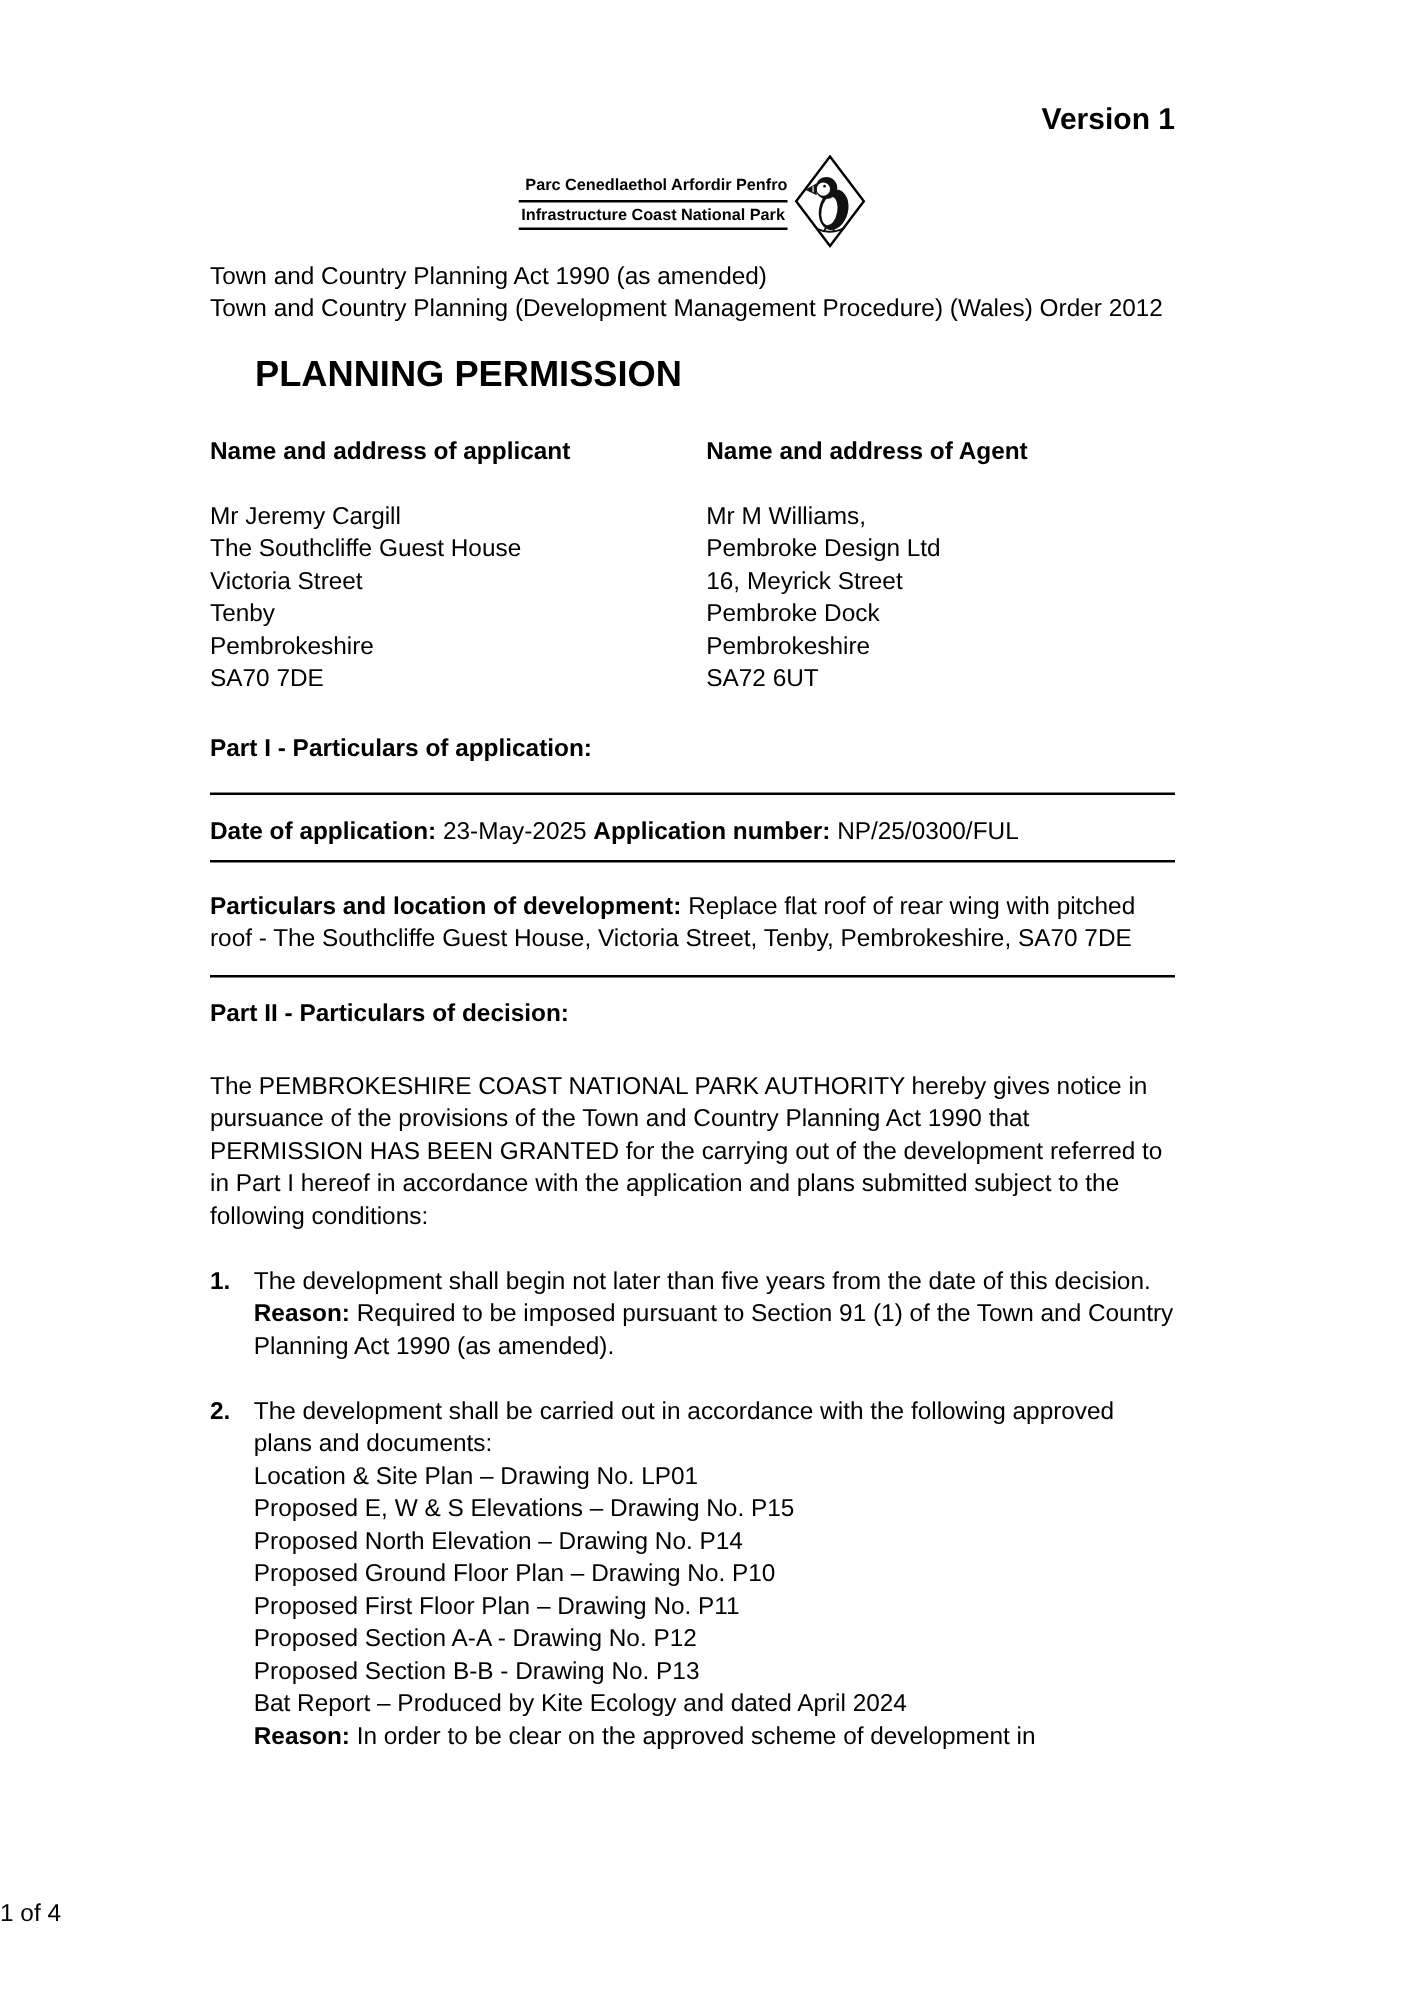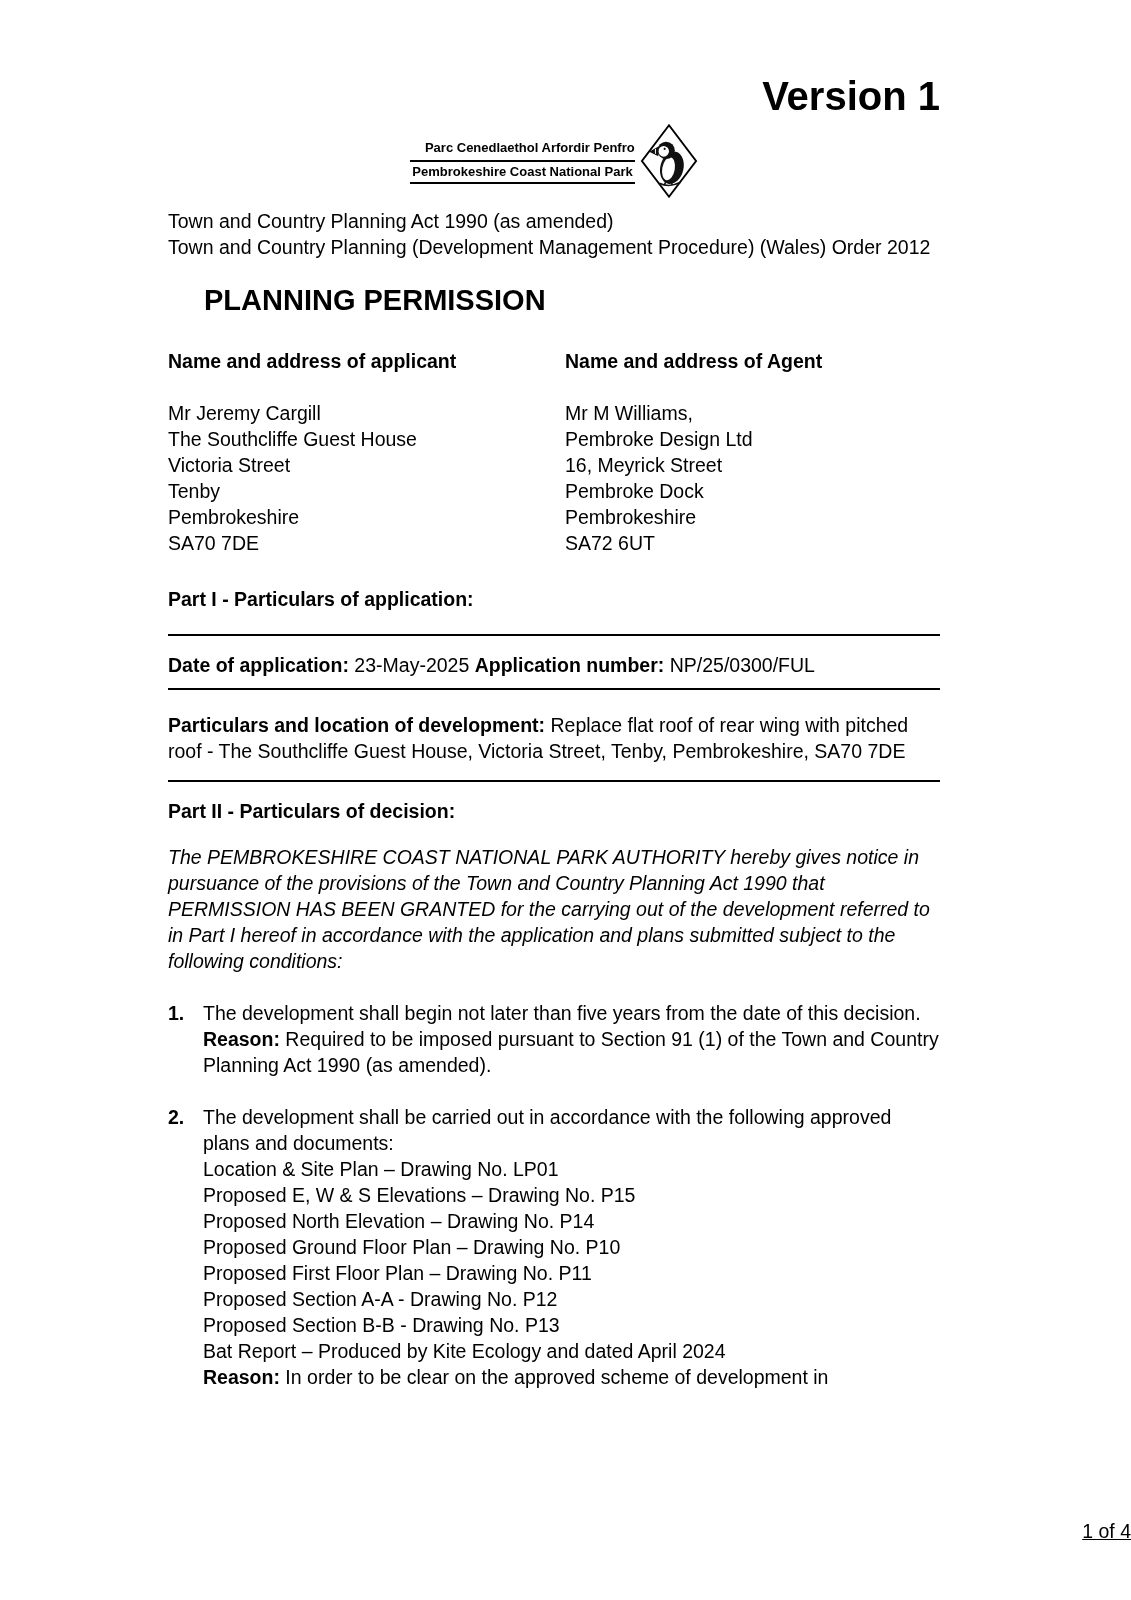--- a/index.html
+++ b/index.html
@@ -14,21 +14,21 @@
     padding: 80px 191px 0 168px;
     font-size: 19.5px;
     line-height: 26px;
     overflow: hidden;
   }
 
   .b { font-weight: bold; }
 
   .version {
     text-align: right;
-    font-size: 40px;
+    font-size: 24px;
     line-height: 32px;
     font-weight: bold;
   }
 
   .logo-row {
     display: flex;
     justify-content: center;
     align-items: center;
     gap: 5px;
     margin-top: 8px;
@@ -76,47 +76,46 @@
     border-bottom: 2.5px solid #000;
     padding-bottom: 10px;
   }
 
   .particulars { margin-top: 22px; }
 
   .hrule { border-top: 2.5px solid #000; margin-top: 16px; }
 
   .part2-heading { margin-top: 16px; font-weight: bold; }
 
-  .decision-intro { margin-top: 20px; font-style: italic; }
+  .decision-intro { margin-top: 32px; }
 
   .conditions { margin-top: 26px; }
   .condition { display: flex; margin-bottom: 26px; }
   .cond-num { width: 35px; flex-shrink: 0; font-weight: bold; }
   .cond-body { flex: 1; }
 
   .footer {
     position: absolute;
     left: 0;
     right: 0;
     bottom: 56px;
-    text-align: right;
-    text-decoration: underline;
+    text-align: left;
   }
 </style>
 </head>
 <body>
 
 <div class="page">
 
   <div class="version">Version 1</div>
 
   <div class="logo-row">
     <div class="logo-text">
       <div class="logo-line1">Parc Cenedlaethol Arfordir Penfro</div>
-      <div class="logo-line2">Pembrokeshire Coast National Park</div>
+      <div class="logo-line2">Infrastructure Coast National Park</div>
     </div>
     <div class="logo-mark">
       <svg width="58" height="76" viewBox="0 0 60 78" xmlns="http://www.w3.org/2000/svg">
         <polygon points="30,2 58,39 30,76 2,39" fill="#ffffff" stroke="#000000" stroke-width="2"></polygon>
         <ellipse cx="33" cy="46" rx="12" ry="17" fill="#111111" transform="rotate(14 33 46)"></ellipse>
         <ellipse cx="29.5" cy="47" rx="6.5" ry="12" fill="#ffffff" transform="rotate(10 29.5 47)"></ellipse>
         <circle cx="27" cy="28" r="9" fill="#111111"></circle>
         <circle cx="24.5" cy="29" r="5.5" fill="#ffffff"></circle>
         <circle cx="25.5" cy="26.5" r="1.1" fill="#111111"></circle>
         <path d="M19 24 L9.5 29.5 L19 34 Z" fill="#111111"></path>

